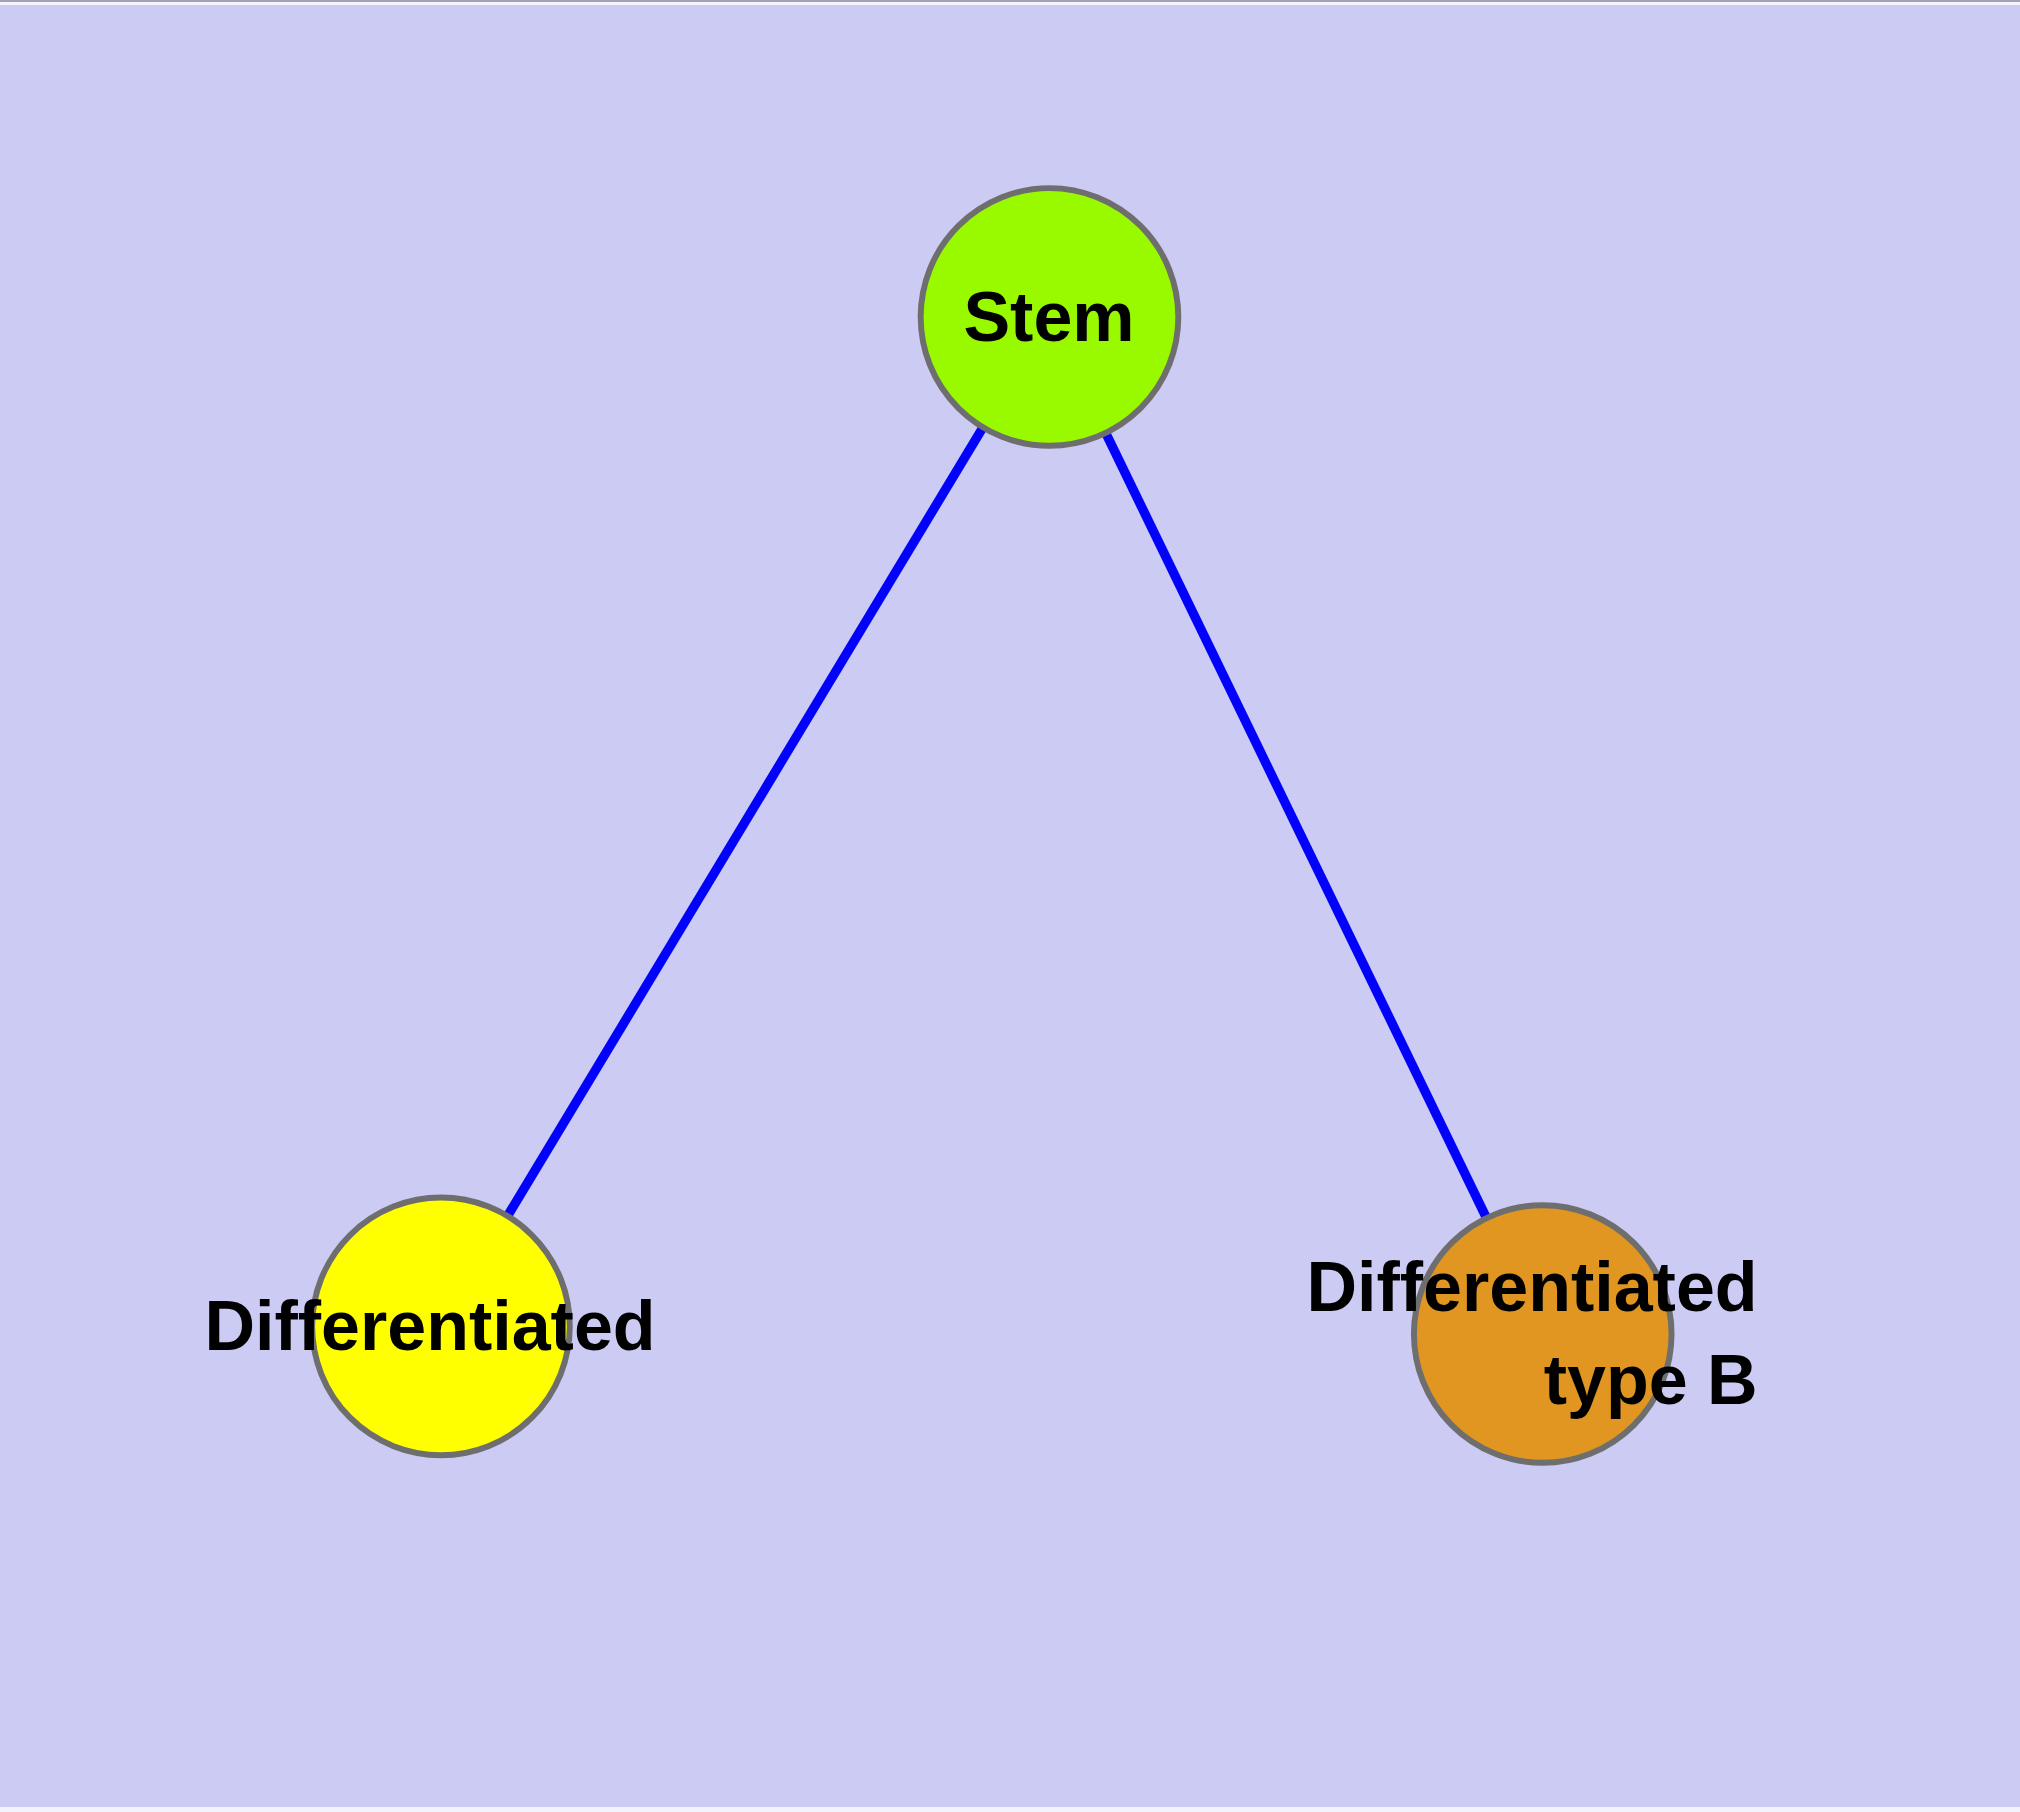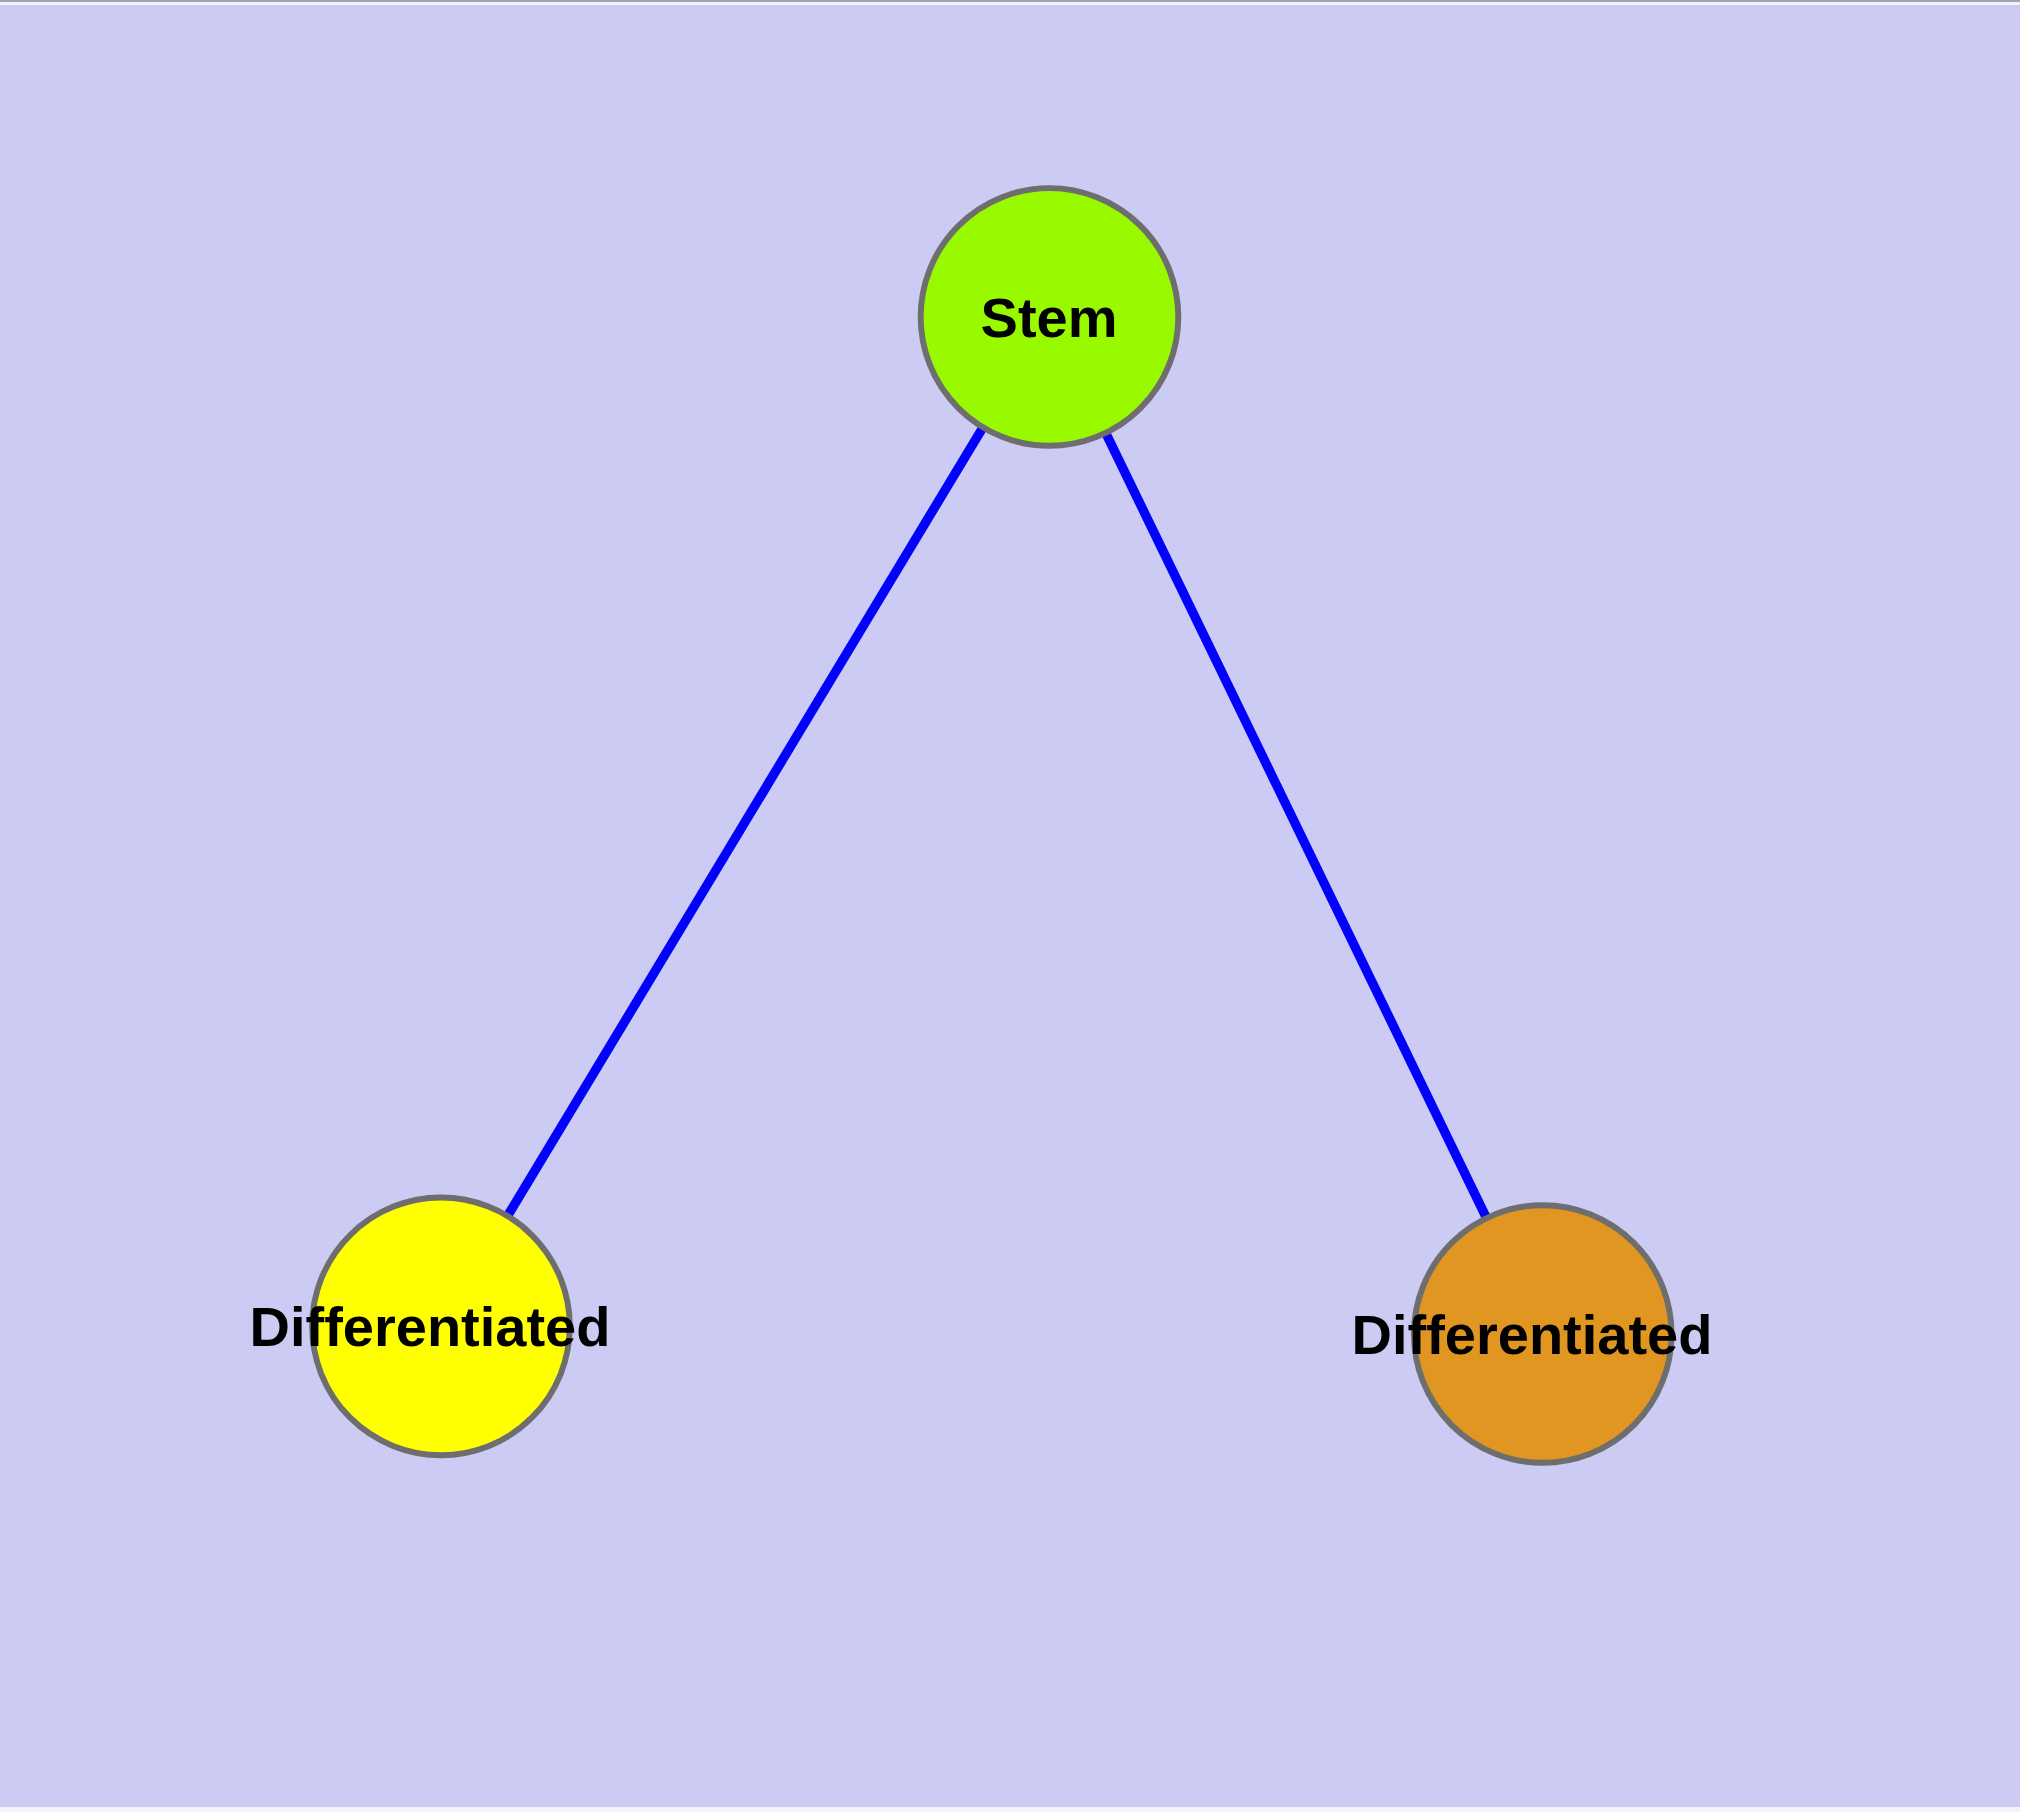--- a/index.html
+++ b/index.html
@@ -29,21 +29,21 @@
     position: absolute;
     left: 0; top: 0;
     z-index: 1;
   }
   .node-label {
     position: absolute;
     z-index: 2;
     transform: translate(-50%, -50%);
     text-align: right;
     font-weight: 700;
-    font-size: 56px;
+    font-size: 70px;
     line-height: 93px;
     letter-spacing: 0;
     color: #000000;
     white-space: nowrap;
   }
 </style>
 </head>
 <body>
 
 <div class="top-edge-line"></div>
@@ -61,14 +61,15 @@
 <div class="node-label" style="left: 1049px; top: 317px; color: rgb(0, 0, 0);">
   <div>Stem</div>
 </div>
 
 <div class="node-label" style="left: 430px; top: 1326px; color: rgb(0, 0, 0);">
   <div>Differentiated</div>
 </div>
 
 <div class="node-label" style="left: 1532px; top: 1334px; color: rgb(0, 0, 0);">
   <div>Differentiated</div>
+  <div>type B</div>
 </div>
 
 
 </body></html>

